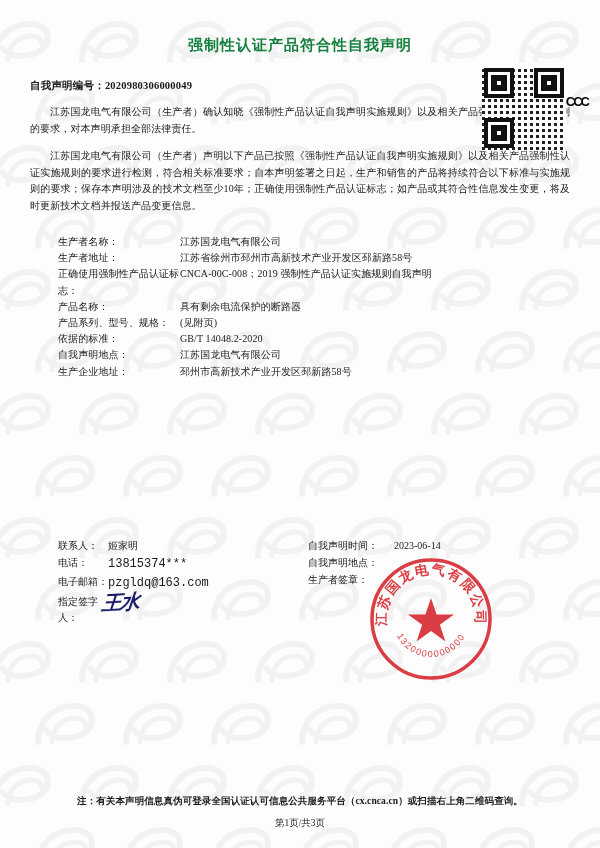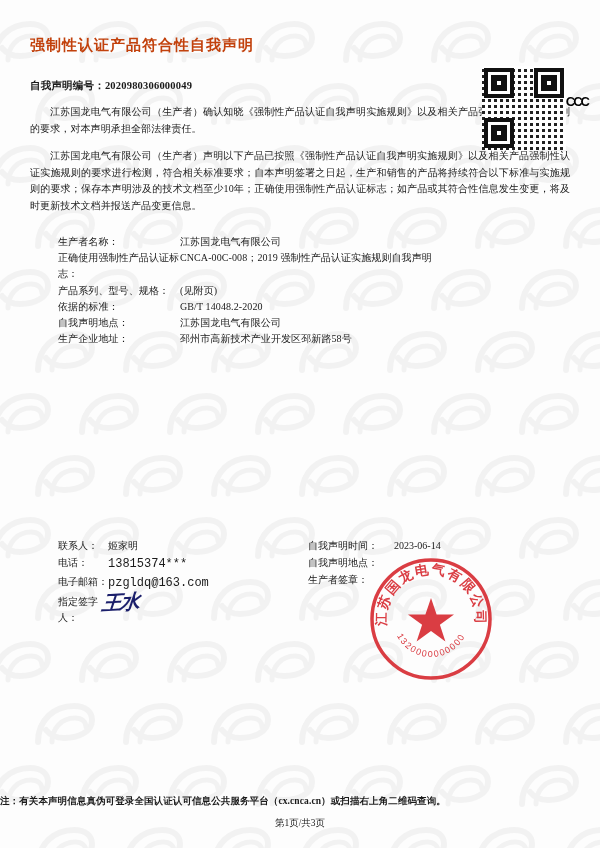--- a/index.html
+++ b/index.html
@@ -35,25 +35,26 @@
   .wm svg { display:block; width:100%; height:100%; }
 
   
   .content {
     position: relative;
     z-index: 2;
     padding: 0 30px;
   }
 
   .doc-title {
+    text-align: center;
     font-size: 15px;
     font-weight: bold;
     letter-spacing: 1px;
     margin-top: 36px;
-    color: #c2410c;
+    color: #15803d;
   }
 
   
   .qr-block {
     position: absolute;
     top: 66px;
     right: 34px;
     width: 84px;
     z-index: 3;
   }
@@ -188,20 +189,21 @@
     z-index: 4;
     opacity: 0.88;
   }
   .seal svg { display: block; }
 
   
   .footnote {
     position: absolute;
     bottom: 40px;
     left: 0; right: 0;
+    text-align: center;
     font-size: 9.5px;
     font-weight: bold;
     z-index: 2;
     letter-spacing: 0.1px;
   }
   .pageno {
     position: absolute;
     bottom: 18px;
     left: 0; right: 0;
     text-align: center;
@@ -821,22 +823,30 @@
 
     <div class="para">江苏国龙电气有限公司（生产者）确认知晓《强制性产品认证自我声明实施规则》以及相关产品强制性认证实施规则的要求，对本声明承担全部法律责任。</div>
     <div class="para">江苏国龙电气有限公司（生产者）声明以下产品已按照《强制性产品认证自我声明实施规则》以及相关产品强制性认证实施规则的要求进行检测，符合相关标准要求；自本声明签署之日起，生产和销售的产品将持续符合以下标准与实施规则的要求；保存本声明涉及的技术文档至少10年；正确使用强制性产品认证标志；如产品或其符合性信息发生变更，将及时更新技术文档并报送产品变更信息。</div>
 
     <div class="fields">
       <div class="frow">
         <div class="flabel">生产者名称：</div>
         <div class="fvalue">江苏国龙电气有限公司</div>
       </div>
       <div class="frow">
+        <div class="flabel">生产者地址：</div>
+        <div class="fvalue">江苏省徐州市邳州市高新技术产业开发区邳新路58号</div>
+      </div>
+      <div class="frow">
         <div class="flabel">正确使用强制性产品认证标志：</div>
         <div class="fvalue">CNCA-00C-008；2019  强制性产品认证实施规则自我声明</div>
+      </div>
+      <div class="frow">
+        <div class="flabel">产品名称：</div>
+        <div class="fvalue">具有剩余电流保护的断路器</div>
       </div>
       <div class="frow">
         <div class="flabel">产品系列、型号、规格：</div>
         <div class="fvalue">(见附页)</div>
       </div>
       <div class="frow">
         <div class="flabel">依据的标准：</div>
         <div class="fvalue">GB/T 14048.2-2020</div>
       </div>
       <div class="frow">

